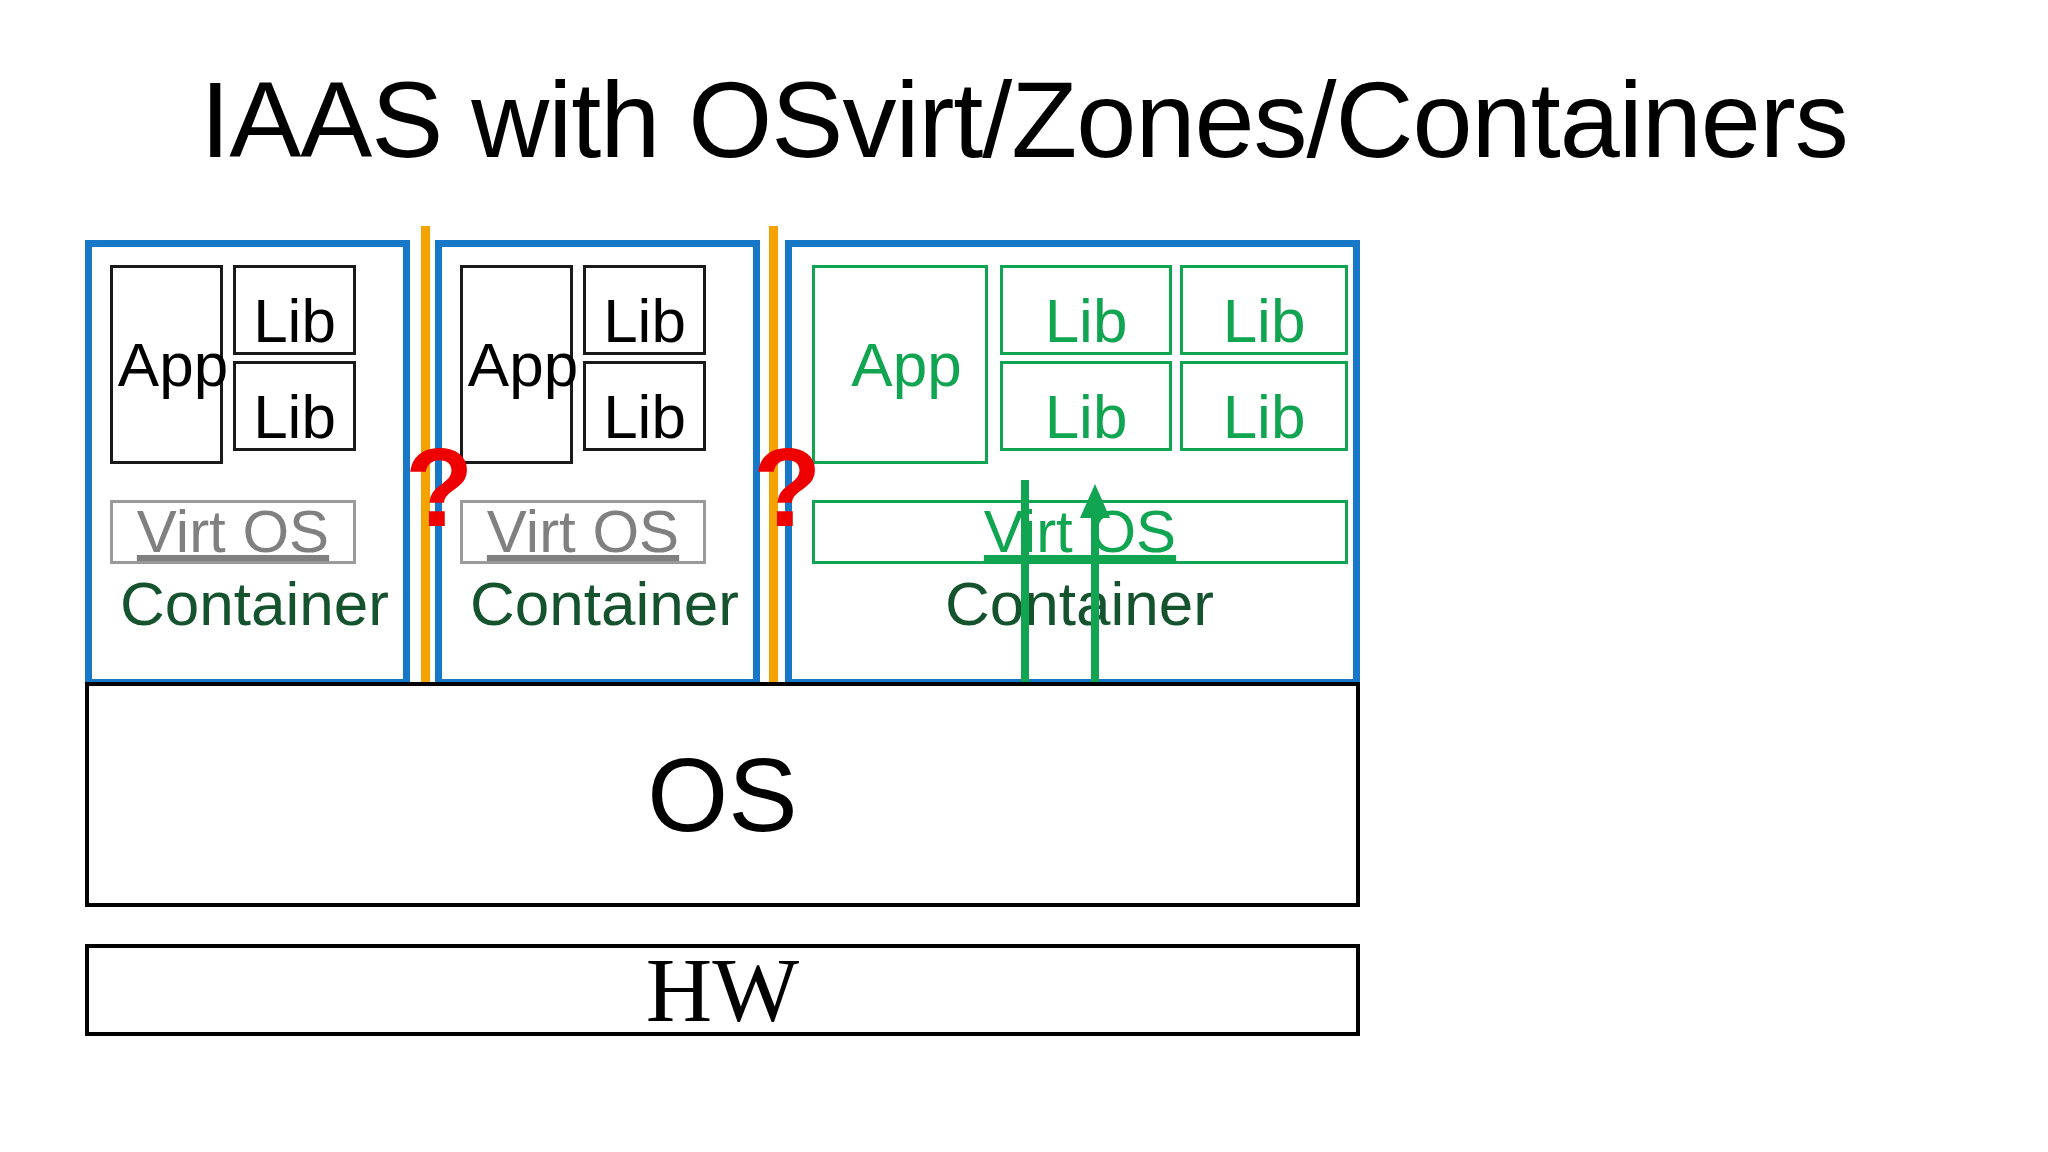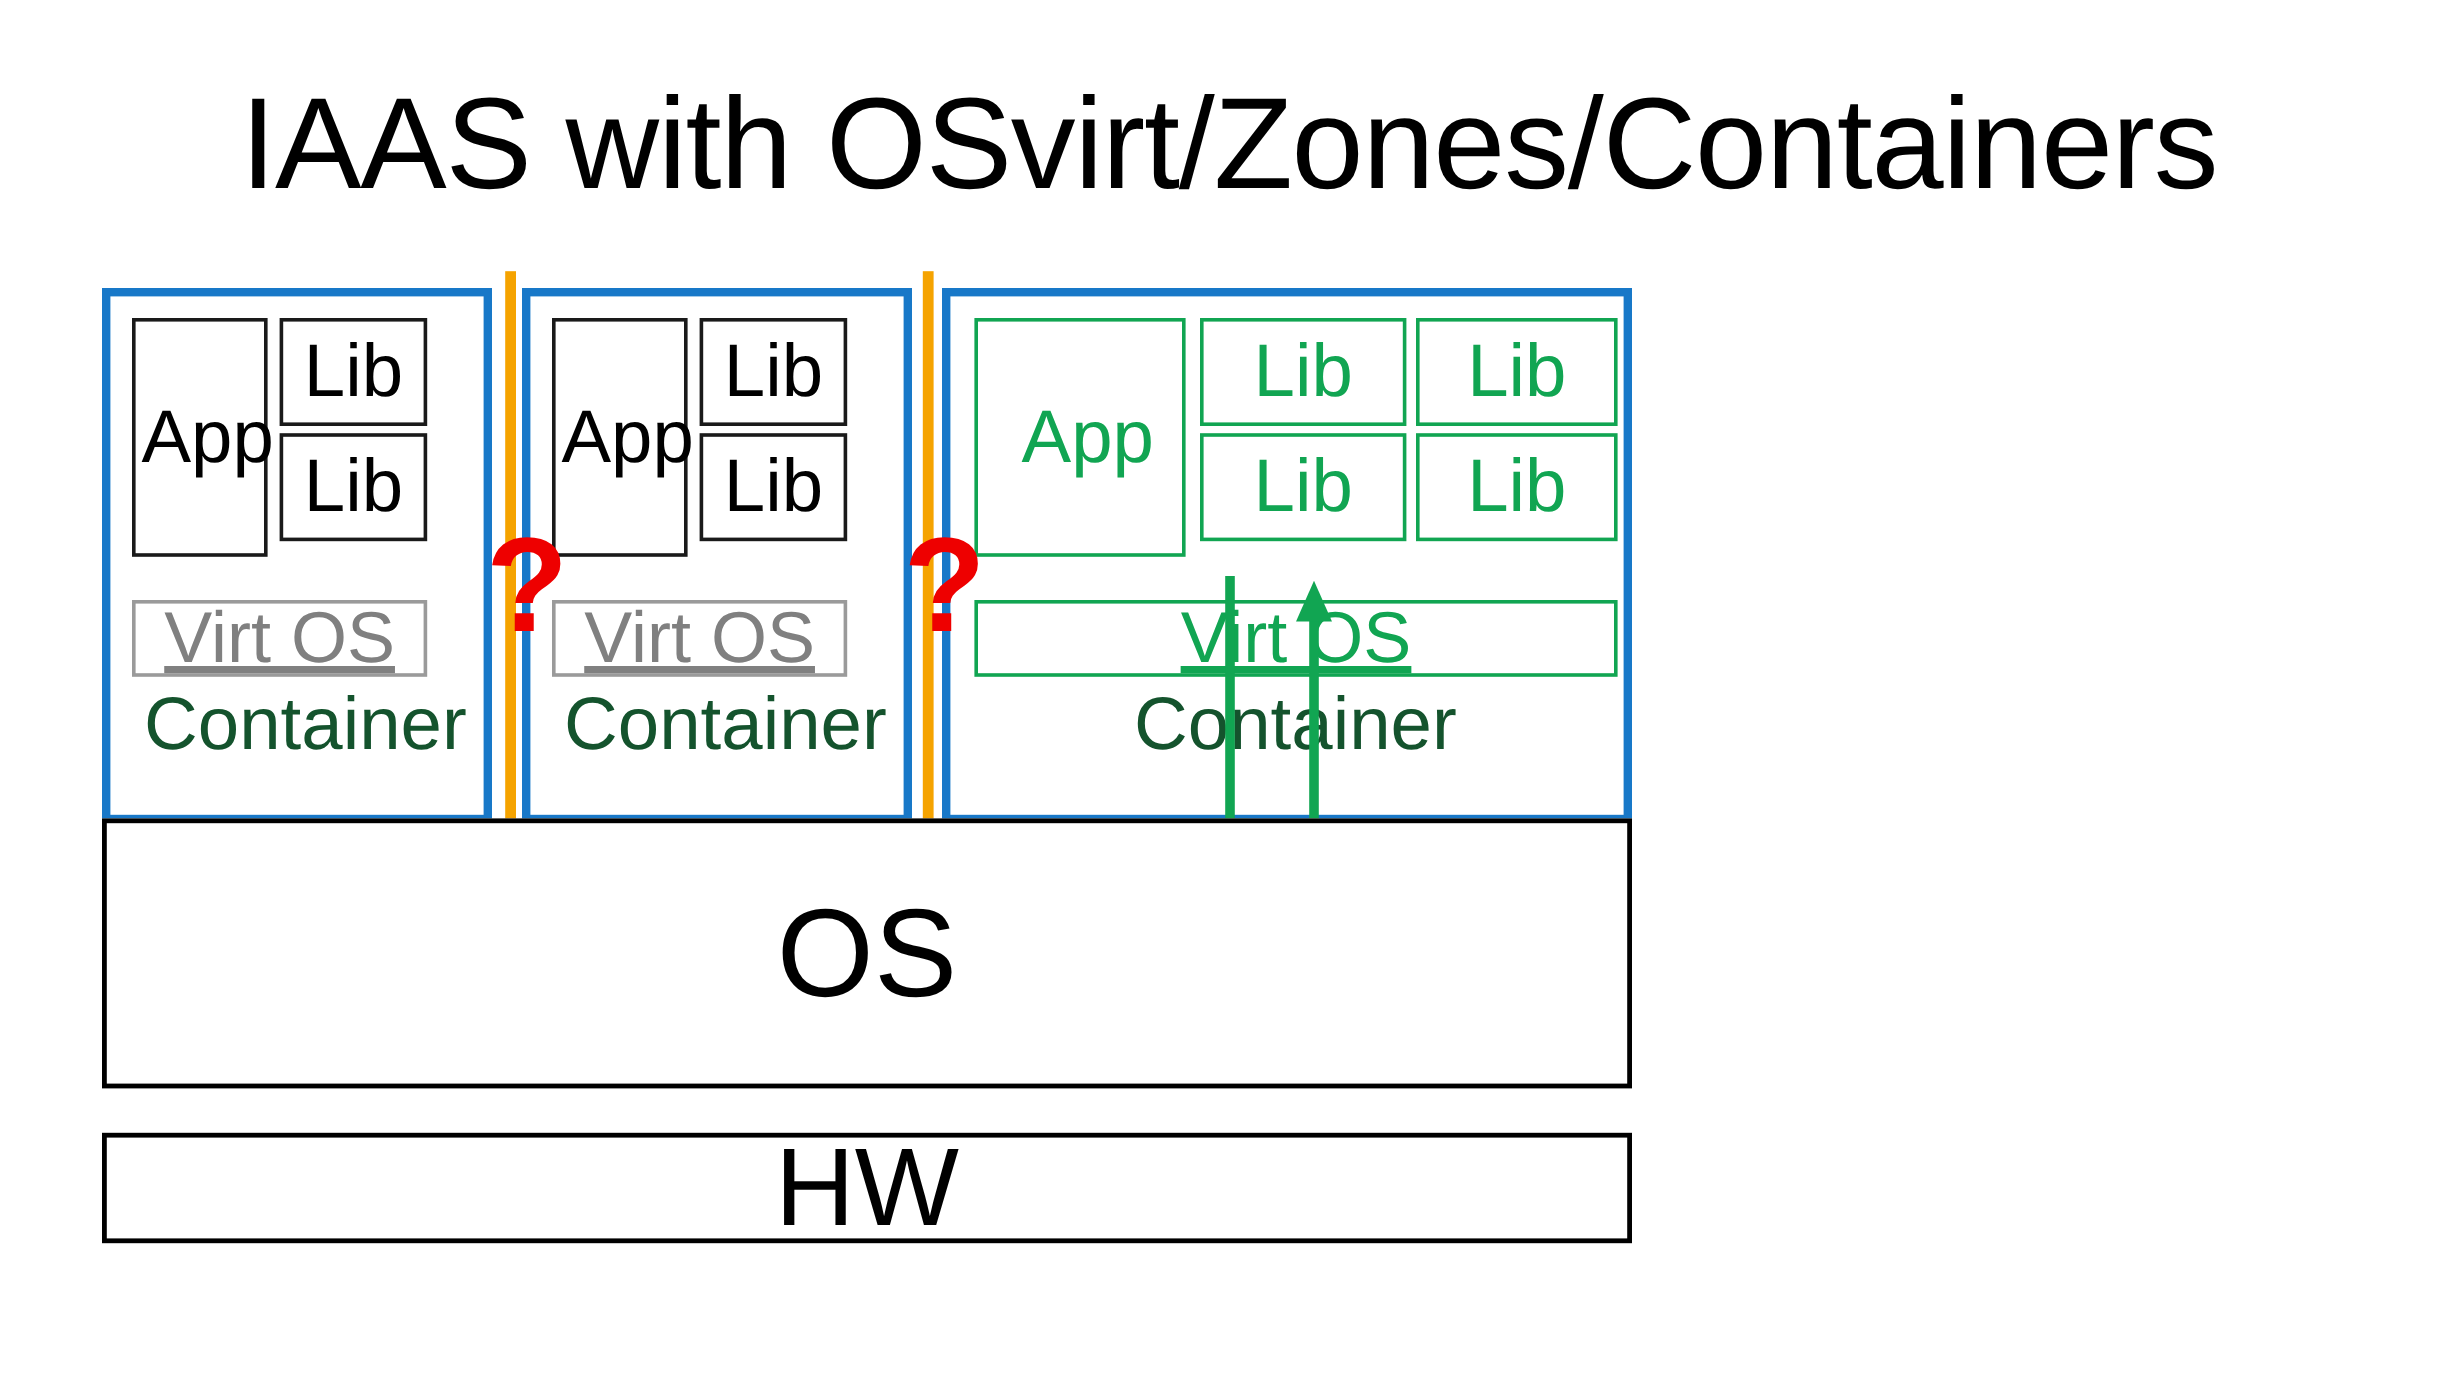--- a/index.html
+++ b/index.html
@@ -43,21 +43,21 @@
     background: transparent;
   }
 
   
   .cell {
     position: absolute;
     box-sizing: border-box;
     border: 3px solid #1a1a1a;
     background: #ffffff;
     display: flex;
-    align-items: center;
+    align-items: flex-end;
     justify-content: center;
     color: #000000;
     font-size: 62px;
     line-height: 1;
   }
   .cell.app { align-items: center; padding-left: 13px; }
 
   
   .cell.green {
     border-color: #11a552;
@@ -215,17 +215,17 @@
 
   <svg class="arrow-svg" style="left:1075px; top:480px;" width="40" height="240" viewBox="0 0 40 240">
     <line x1="20" y1="240" x2="20" y2="28" stroke="#11a552" stroke-width="8"></line>
     <polygon points="20,4 5,38 35,38" fill="#11a552"></polygon>
   </svg>
 
   <div class="stack-bar" id="os-bar" style="left:85px; top:682px; width:1275px; height:225px;">
     <span>OS</span>
   </div>
 
-  <div class="stack-bar" id="hw-bar" style="left:85px; top:944px; width:1275px; height:92px;">
+  <div class="stack-bar" id="hw-bar" style="left:85px; top:944px; width:1275px; height:92px;font-family:Liberation Serif, serif;">
     <span>HW</span>
   </div>
 
 </div>
 
 </body></html>

